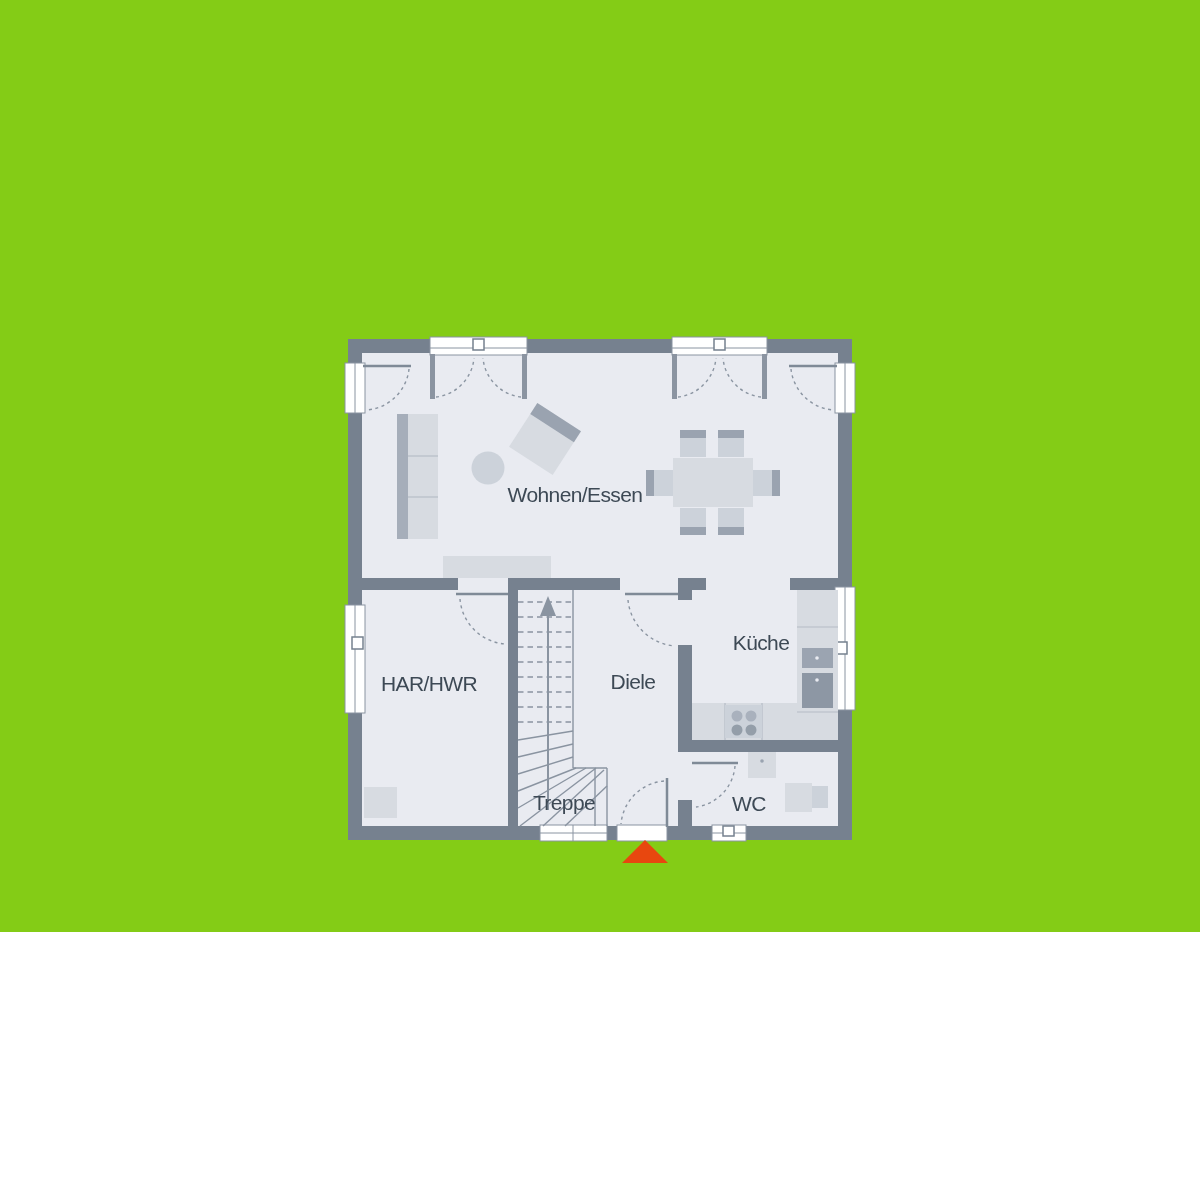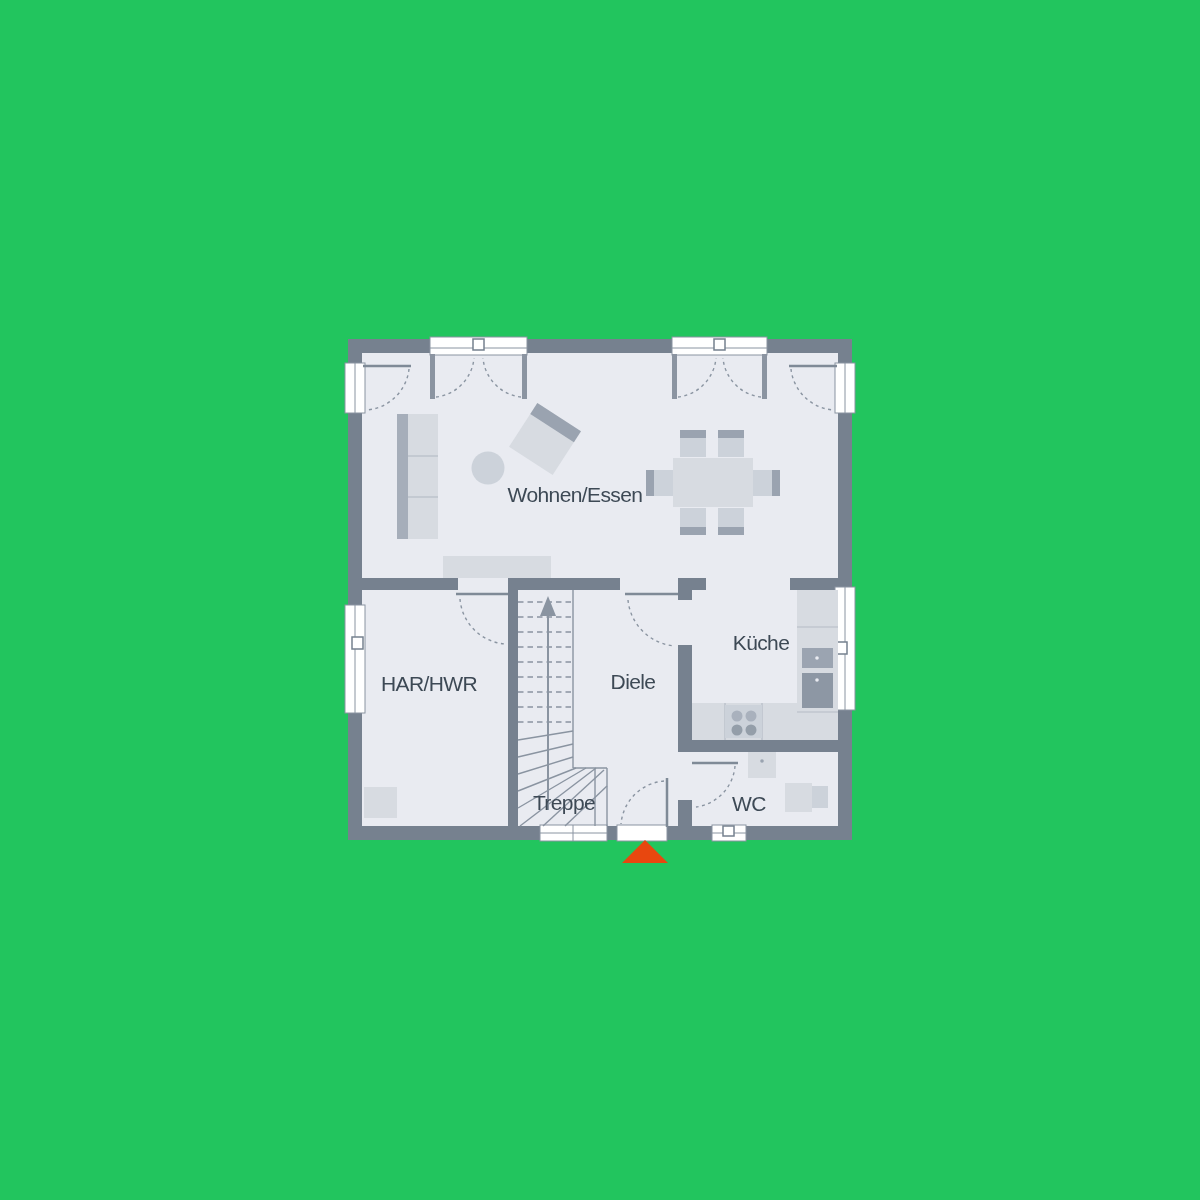--- a/index.html
+++ b/index.html
@@ -1,16 +1,16 @@
 <!DOCTYPE html>
 <html><head>
 <meta charset="utf-8">
 <style>
   html,body{margin:0;padding:0;background:#ffffff;}
-  .canvas{position:relative;width:1200px;height:1200px;background:#22c55e;overflow:hidden;
+  .canvas{position:relative;width:1200px;height:932px;background:#84cc16;overflow:hidden;
           font-family:"Liberation Sans",sans-serif;}
   svg{position:absolute;left:0;top:0;}
   .room-label{fill:#3D4955;font-size:21px;letter-spacing:-0.6px;font-family:"Liberation Sans",sans-serif;}
   .wall{fill:#76818F;}
   .floor{fill:#E9EBF1;}
   .opening{fill:#FFFFFF;stroke:#8A94A1;stroke-width:1;}
   .winline{stroke:#8A94A1;stroke-width:1;fill:none;}
   .handle{fill:#FFFFFF;stroke:#76818F;stroke-width:1.5;}
   .leaf{stroke:#7F8A97;stroke-width:2.5;fill:none;}
   .swing{stroke:#8A94A1;stroke-width:1.4;fill:none;stroke-dasharray:3,3.5;}

